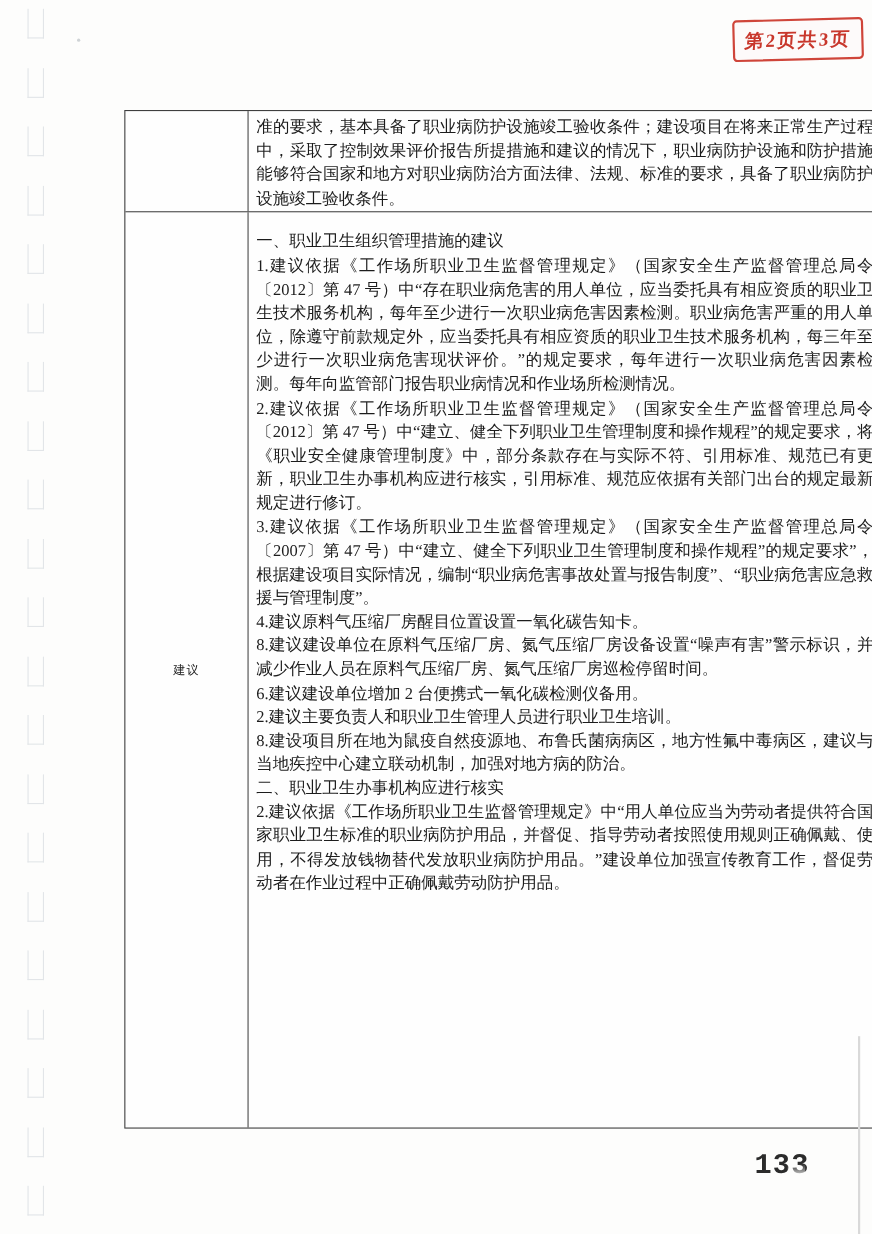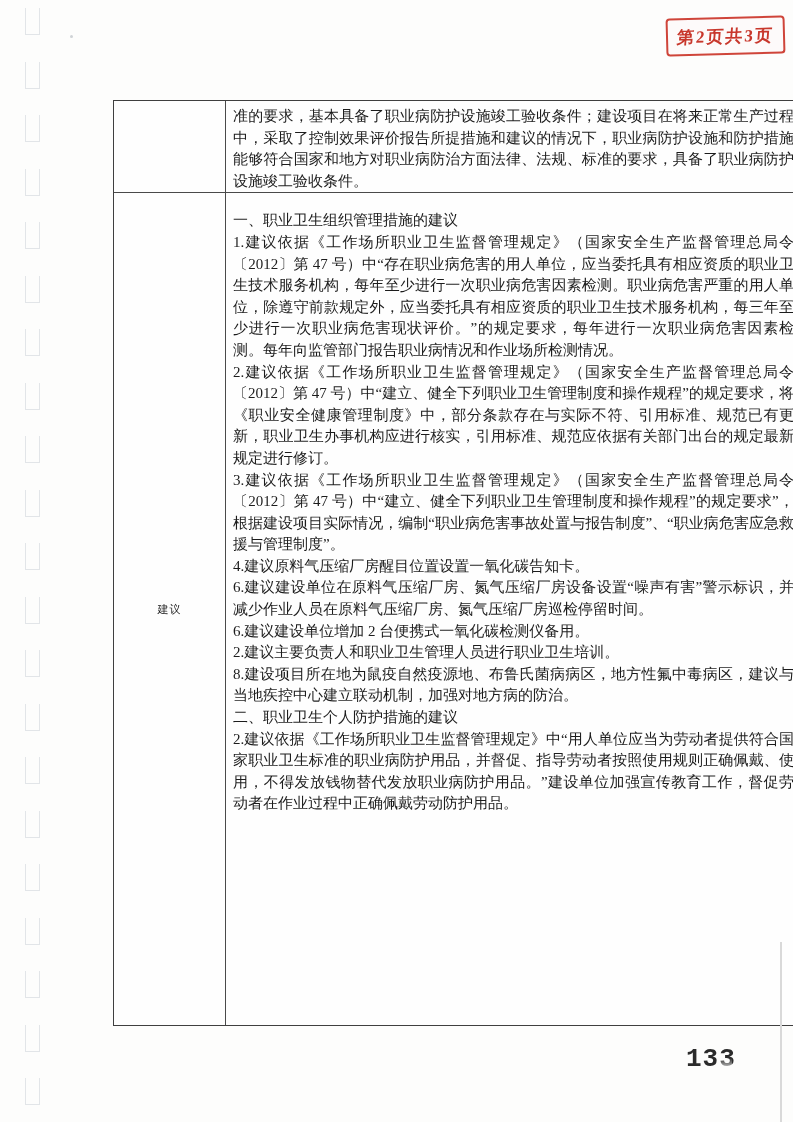--- a/index.html
+++ b/index.html
@@ -112,27 +112,27 @@
         <p>准的要求，基本具备了职业病防护设施竣工验收条件；建设项目在将来正常生产过程中，采取了控制效果评价报告所提措施和建议的情况下，职业病防护设施和防护措施能够符合国家和地方对职业病防治方面法律、法规、标准的要求，具备了职业病防护设施竣工验收条件。</p>
       </div>
     </div>
 
     <div class="trow row2">
       <div class="label-cell">建议</div>
       <div class="content-cell">
         <p class="sec-heading">一、职业卫生组织管理措施的建议</p>
         <p>1.建议依据《工作场所职业卫生监督管理规定》（国家安全生产监督管理总局令〔2012〕第 47 号）中“存在职业病危害的用人单位，应当委托具有相应资质的职业卫生技术服务机构，每年至少进行一次职业病危害因素检测。职业病危害严重的用人单位，除遵守前款规定外，应当委托具有相应资质的职业卫生技术服务机构，每三年至少进行一次职业病危害现状评价。”的规定要求，每年进行一次职业病危害因素检测。每年向监管部门报告职业病情况和作业场所检测情况。</p>
         <p>2.建议依据《工作场所职业卫生监督管理规定》（国家安全生产监督管理总局令〔2012〕第 47 号）中“建立、健全下列职业卫生管理制度和操作规程”的规定要求，将《职业安全健康管理制度》中，部分条款存在与实际不符、引用标准、规范已有更新，职业卫生办事机构应进行核实，引用标准、规范应依据有关部门出台的规定最新规定进行修订。</p>
-        <p>3.建议依据《工作场所职业卫生监督管理规定》（国家安全生产监督管理总局令〔2012〕第 47 号）中“建立、健全下列职业卫生管理制度和操作规程”的规定要求”，根据建设项目实际情况，编制“职业病危害事故处置与报告制度”、“职业病危害应急救援与管理制度”。</p>
+        <p>3.建议依据《工作场所职业卫生监督管理规定》（国家安全生产监督管理总局令〔2007〕第 47 号）中“建立、健全下列职业卫生管理制度和操作规程”的规定要求”，根据建设项目实际情况，编制“职业病危害事故处置与报告制度”、“职业病危害应急救援与管理制度”。</p>
         <p>4.建议原料气压缩厂房醒目位置设置一氧化碳告知卡。</p>
-        <p>6.建议建设单位在原料气压缩厂房、氮气压缩厂房设备设置“噪声有害”警示标识，并减少作业人员在原料气压缩厂房、氮气压缩厂房巡检停留时间。</p>
+        <p>8.建议建设单位在原料气压缩厂房、氮气压缩厂房设备设置“噪声有害”警示标识，并减少作业人员在原料气压缩厂房、氮气压缩厂房巡检停留时间。</p>
         <p>6.建议建设单位增加 2 台便携式一氧化碳检测仪备用。</p>
         <p>2.建议主要负责人和职业卫生管理人员进行职业卫生培训。</p>
         <p>8.建设项目所在地为鼠疫自然疫源地、布鲁氏菌病病区，地方性氟中毒病区，建议与当地疾控中心建立联动机制，加强对地方病的防治。</p>
-        <p class="sec-heading">二、职业卫生个人防护措施的建议</p>
+        <p class="sec-heading">二、职业卫生办事机构应进行核实</p>
         <p>2.建议依据《工作场所职业卫生监督管理规定》中“用人单位应当为劳动者提供符合国家职业卫生标准的职业病防护用品，并督促、指导劳动者按照使用规则正确佩戴、使用，不得发放钱物替代发放职业病防护用品。”建设单位加强宣传教育工作，督促劳动者在作业过程中正确佩戴劳动防护用品。</p>
       </div>
     </div>
 
   </div>
 
   <div class="page-number">133</div>
   <div class="scan-fade"></div>
   <div class="edge-shadow"></div>
 

